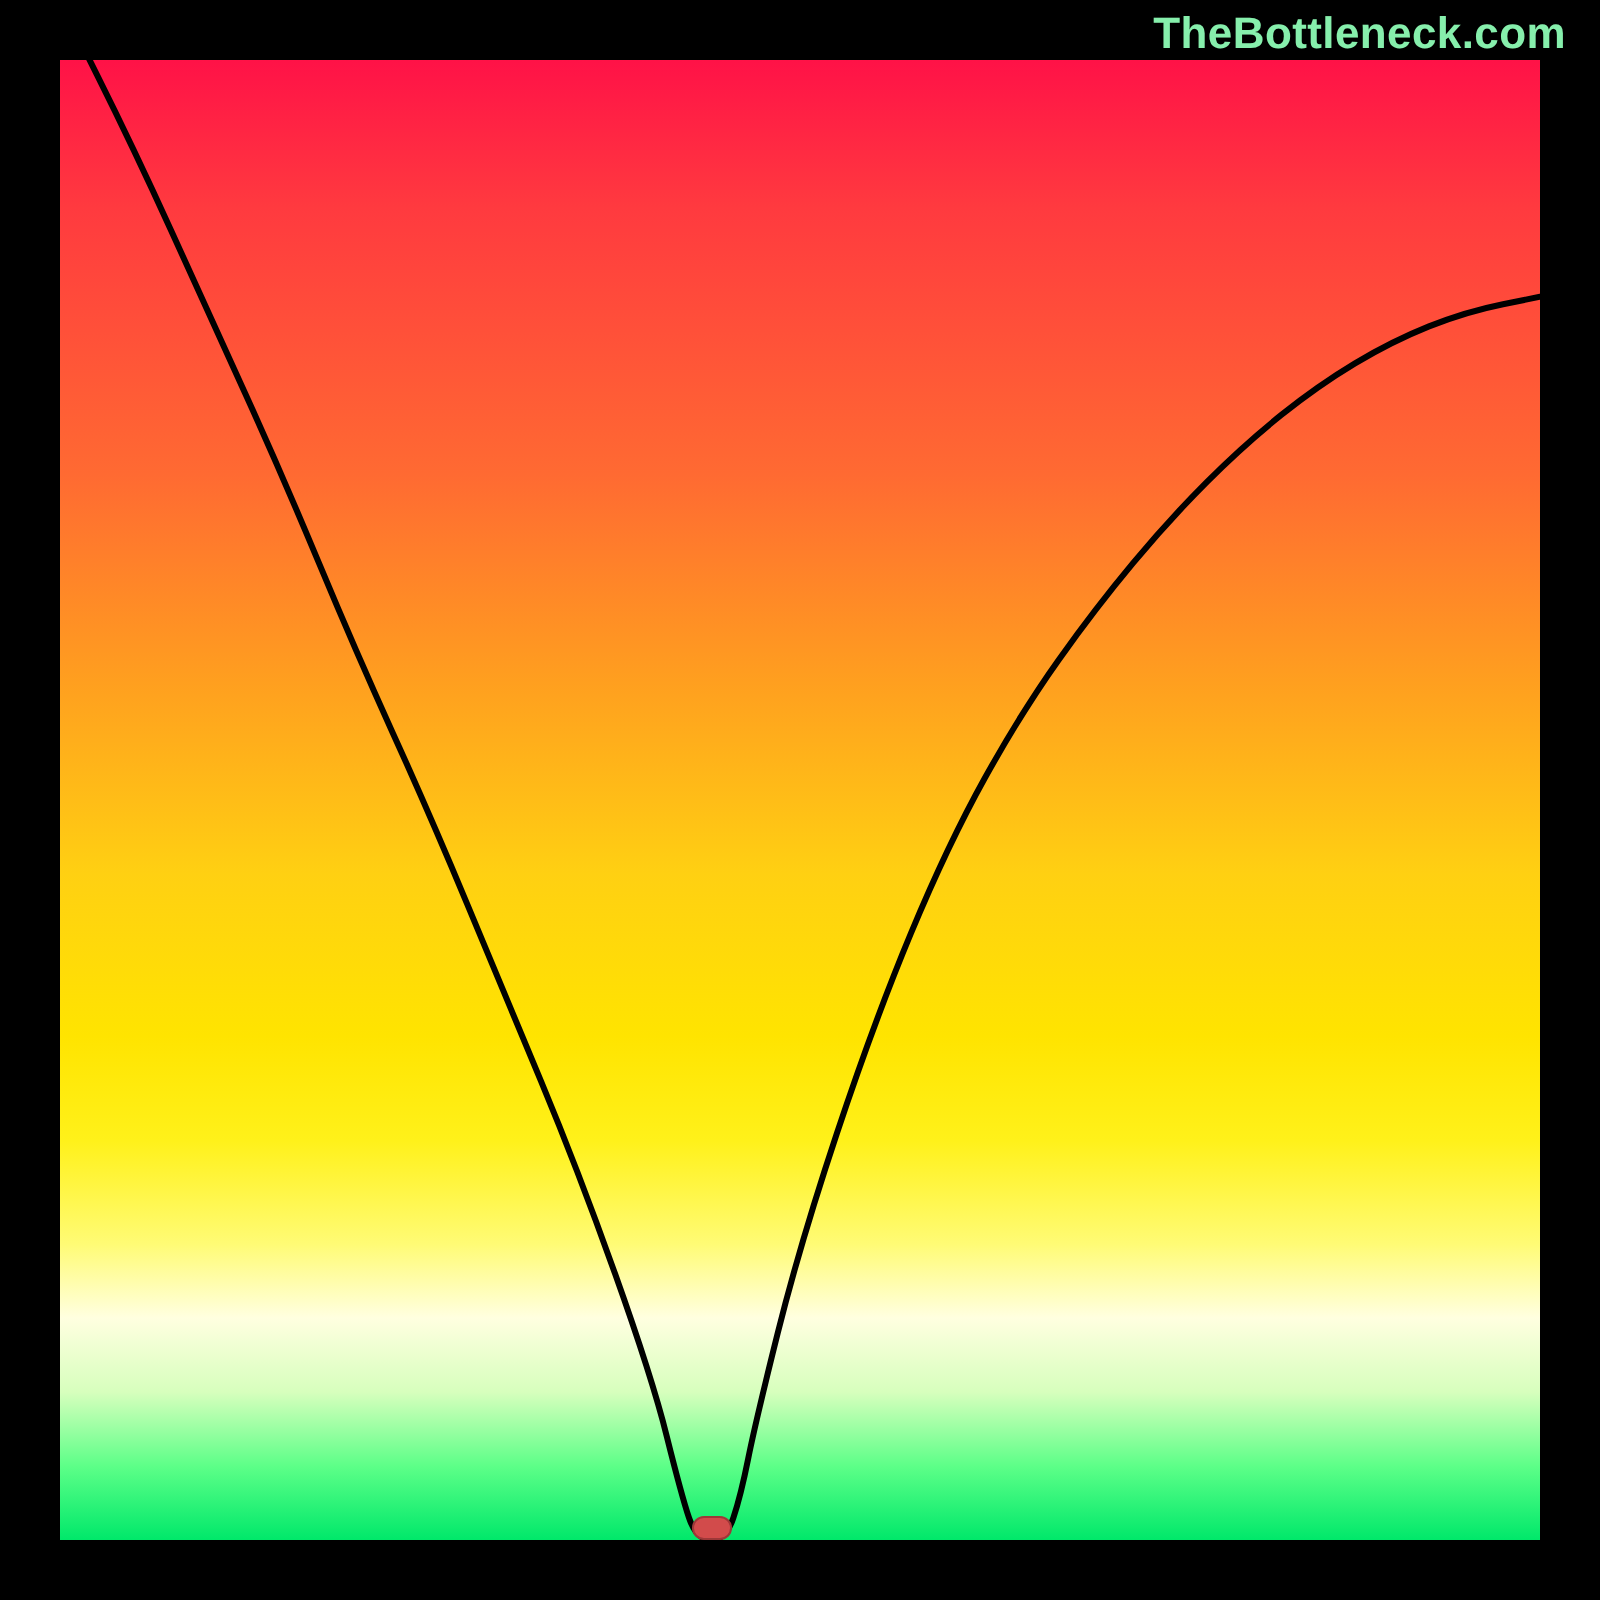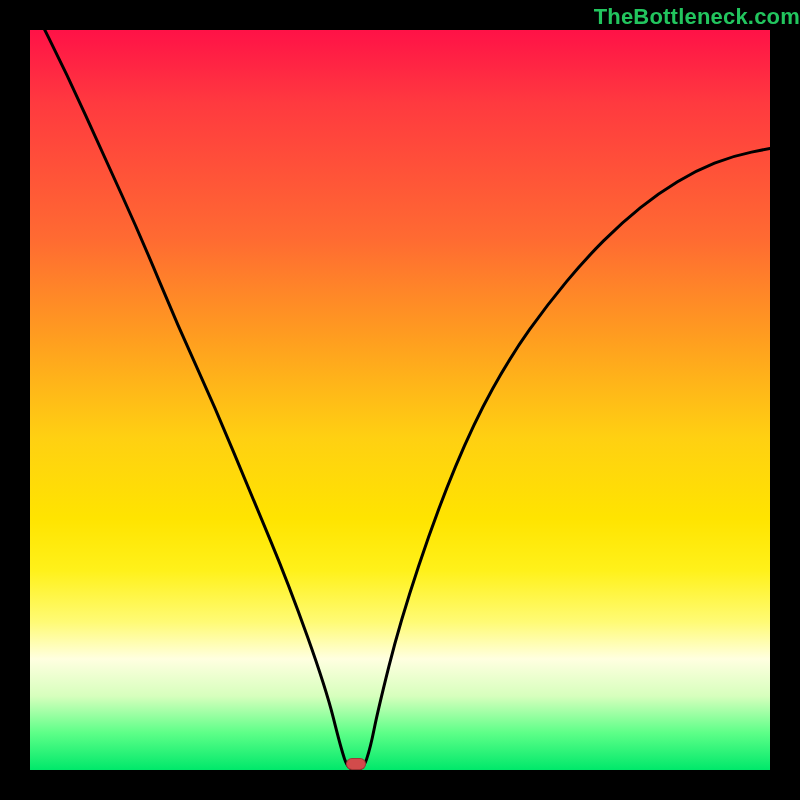--- a/index.html
+++ b/index.html
@@ -13,22 +13,22 @@
   }
   .stage {
     position: relative;
     width: 800px;
     height: 800px;
     background: #000;
   }
   .watermark {
     position: absolute;
     top: 4px;
-    right: 0;
-    color: #22c55e;
+    right: 17px;
+    color: #86efac;
     font-size: 22px;
     font-weight: 600;
     letter-spacing: 0.2px;
     user-select: none;
   }
   .plot {
     position: absolute;
     left: 30px;
     top: 30px;
     width: 740px;

